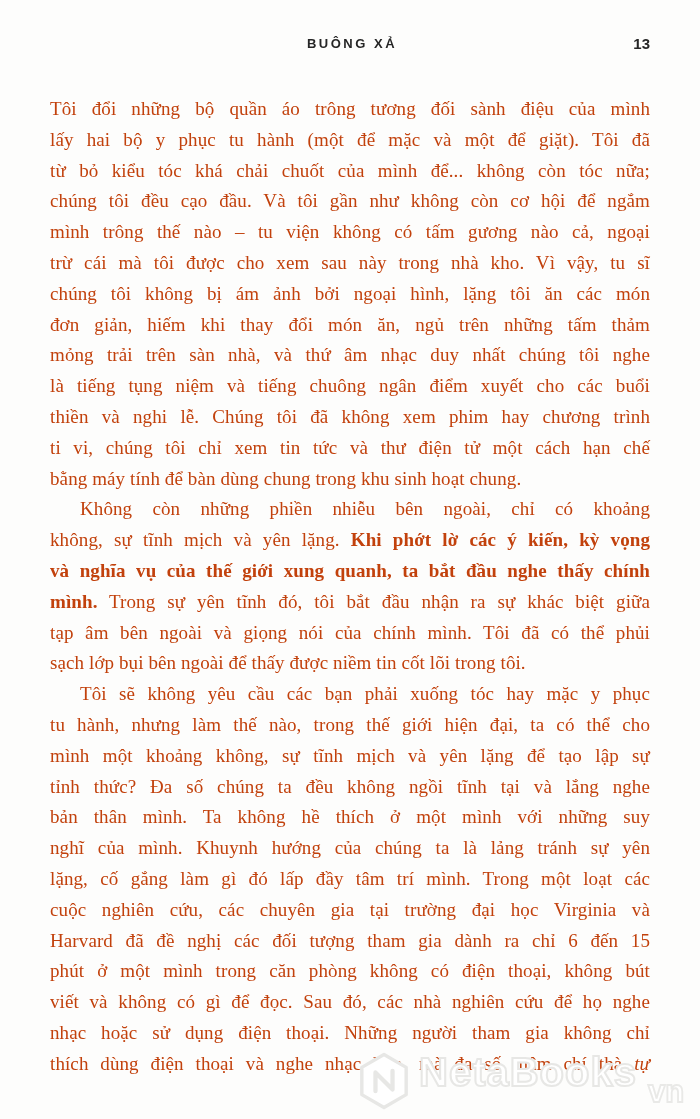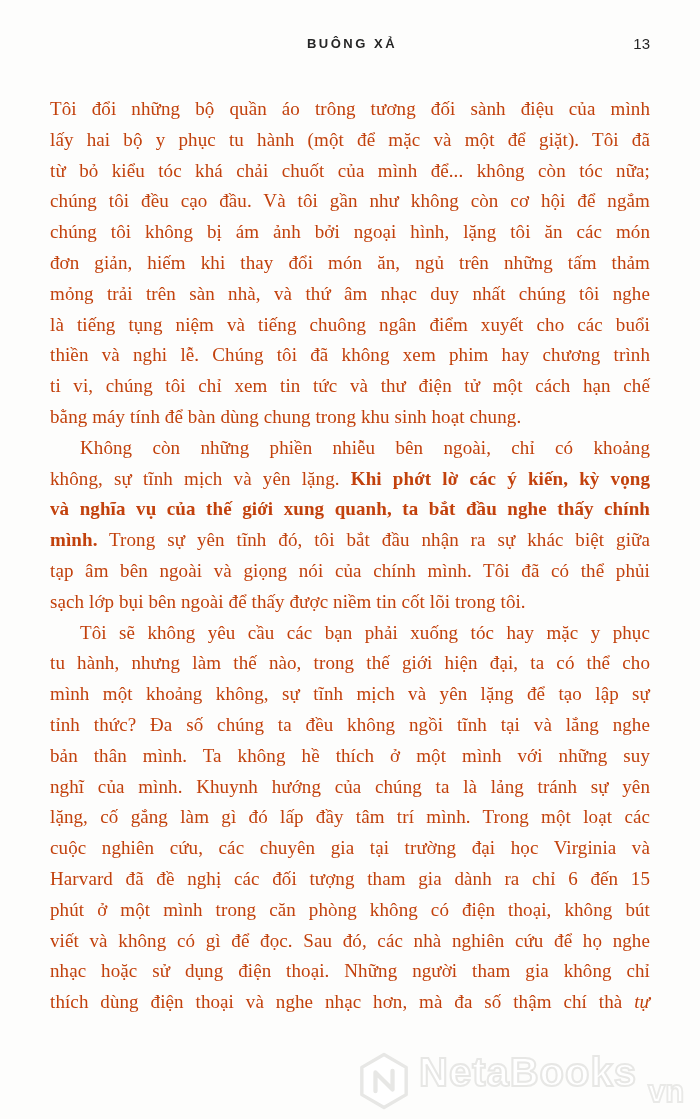--- a/index.html
+++ b/index.html
@@ -26,21 +26,21 @@
     font-size: 13px;
     font-weight: 600;
     letter-spacing: 2.5px;
     color: #262626;
   }
   .page-number {
     position: absolute;
     right: 0; top: -1px;
     font-family: "Liberation Sans", "DejaVu Sans", sans-serif;
     font-size: 15px;
-    font-weight: 400;
+    font-weight: 700;
     color: #262626;
   }
 
   
   .text-block {
     position: absolute;
     top: 94px; left: 50px;
     width: 600px;
     font-size: 19px;
     line-height: 30.8px;
@@ -100,20 +100,22 @@
     <div class="chapter-title">BUÔNG XẢ</div>
     <div class="page-number">13</div>
   </div>
 
   <div class="text-block">
 
   <div class="line"><span class="seg-n">Tôi đổi những bộ quần áo trông tương đối sành điệu của mình</span></div>
       <div class="line"><span class="seg-n">lấy hai bộ y phục tu hành (một để mặc và một để giặt). Tôi đã</span></div>
       <div class="line"><span class="seg-n">từ bỏ kiểu tóc khá chải chuốt của mình để... không còn tóc nữa;</span></div>
       <div class="line"><span class="seg-n">chúng tôi đều cạo đầu. Và tôi gần như không còn cơ hội để ngắm</span></div>
+      <div class="line"><span class="seg-n">mình trông thế nào – tu viện không có tấm gương nào cả, ngoại</span></div>
+      <div class="line"><span class="seg-n">trừ cái mà tôi được cho xem sau này trong nhà kho. Vì vậy, tu sĩ</span></div>
       <div class="line"><span class="seg-n">chúng tôi không bị ám ảnh bởi ngoại hình, lặng tôi ăn các món</span></div>
       <div class="line"><span class="seg-n">đơn giản, hiếm khi thay đổi món ăn, ngủ trên những tấm thảm</span></div>
       <div class="line"><span class="seg-n">mỏng trải trên sàn nhà, và thứ âm nhạc duy nhất chúng tôi nghe</span></div>
       <div class="line"><span class="seg-n">là tiếng tụng niệm và tiếng chuông ngân điểm xuyết cho các buổi</span></div>
       <div class="line"><span class="seg-n">thiền và nghi lễ. Chúng tôi đã không xem phim hay chương trình</span></div>
       <div class="line"><span class="seg-n">ti vi, chúng tôi chỉ xem tin tức và thư điện tử một cách hạn chế</span></div>
       <div class="line para-end"><span class="seg-n">bằng máy tính để bàn dùng chung trong khu sinh hoạt chung.</span></div>
       <div class="line indent"><span class="seg-n">Không còn những phiền nhiễu bên ngoài, chỉ có khoảng</span></div>
       <div class="line"><span class="seg-n">không, sự tĩnh mịch và yên lặng. </span><span class="seg-b">Khi phớt lờ các ý kiến, kỳ vọng</span></div>
       <div class="line"><span class="seg-b">và nghĩa vụ của thế giới xung quanh, ta bắt đầu nghe thấy chính</span></div>

